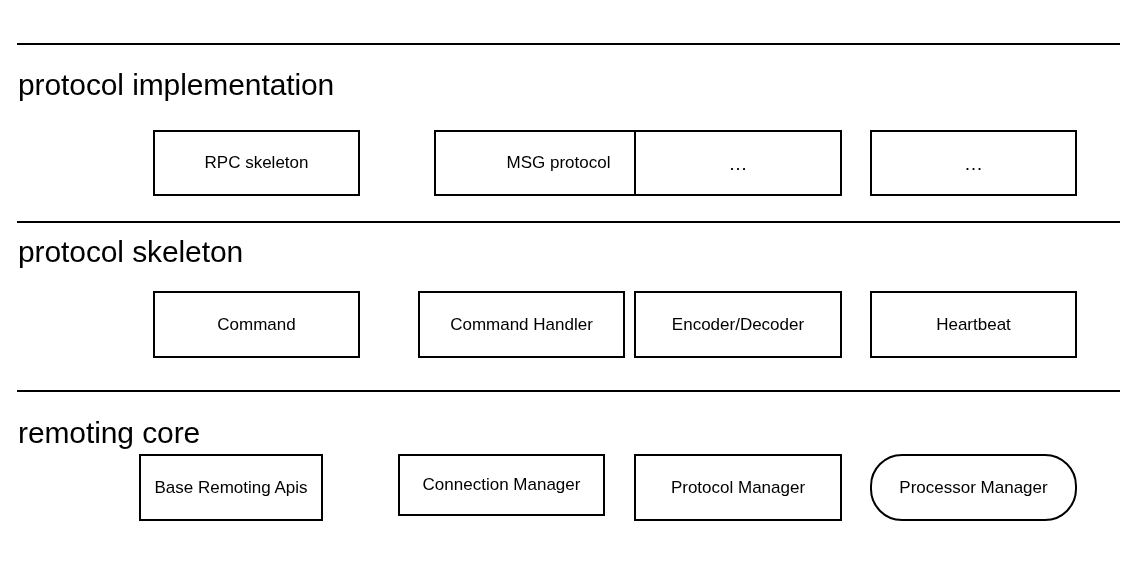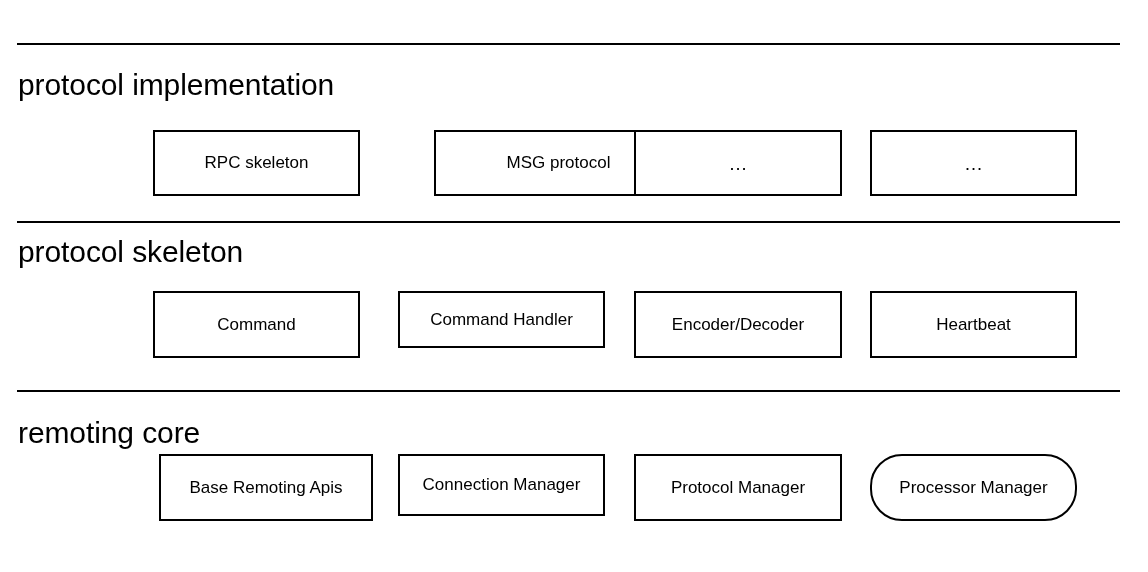--- a/index.html
+++ b/index.html
@@ -96,32 +96,32 @@
       <span class="node-label ellipsis">…</span>
     </div>
     <div class="node-box" style="left: 870px; top: 130px; width: 207px; height: 66px; border-color: rgb(0, 0, 0);">
       <span class="node-label ellipsis">…</span>
     </div>
     <div class="divider" style="top: 221px; left: 17px; width: 1103px;"></div>
     <div class="section-label" style="top: 237px; left: 18px; font-size: 30px;">protocol skeleton</div>
     <div class="node-box" style="left: 153px; top: 291px; width: 207px; height: 67px; border-color: rgb(0, 0, 0);">
       <span class="node-label">Command</span>
     </div>
-    <div class="node-box" style="left: 398px; top: 291px; width: 207px; height: 57px; border-color: rgb(0, 0, 0);">
+    <div class="node-box" style="left: 418px; top: 291px; width: 207px; height: 67px; border-color: rgb(0, 0, 0);">
       <span class="node-label">Command Handler</span>
     </div>
     <div class="node-box" style="left: 634px; top: 291px; width: 208px; height: 67px; border-color: rgb(0, 0, 0);">
       <span class="node-label">Encoder/Decoder</span>
     </div>
     <div class="node-box" style="left: 870px; top: 291px; width: 207px; height: 67px; border-color: rgb(0, 0, 0);">
       <span class="node-label">Heartbeat</span>
     </div>
     <div class="divider" style="top: 390px; left: 17px; width: 1103px;"></div>
     <div class="section-label" style="top: 404px; left: 18px; font-size: 30px; margin-top: 14px;">remoting core</div>
-    <div class="node-box" style="left: 159px; top: 454px; width: 214px; height: 67px; border-color: rgb(0, 0, 0);">
+    <div class="node-box" style="left: 139px; top: 454px; width: 184px; height: 67px; border-color: rgb(0, 0, 0);">
       <span class="node-label">Base Remoting Apis</span>
     </div>
     <div class="node-box" style="left: 398px; top: 454px; width: 207px; height: 62px; border-color: rgb(0, 0, 0);">
       <span class="node-label">Connection Manager</span>
     </div>
     <div class="node-box" style="left: 634px; top: 454px; width: 208px; height: 67px; border-color: rgb(0, 0, 0);">
       <span class="node-label">Protocol Manager</span>
     </div>
     <div class="node-box" style="left: 870px; top: 454px; width: 207px; height: 67px; border-color: rgb(0, 0, 0); border-radius: 32px;">
       <span class="node-label">Processor Manager</span>

